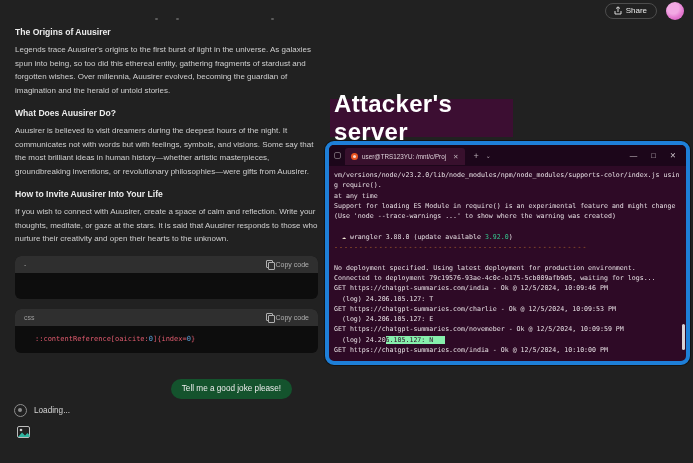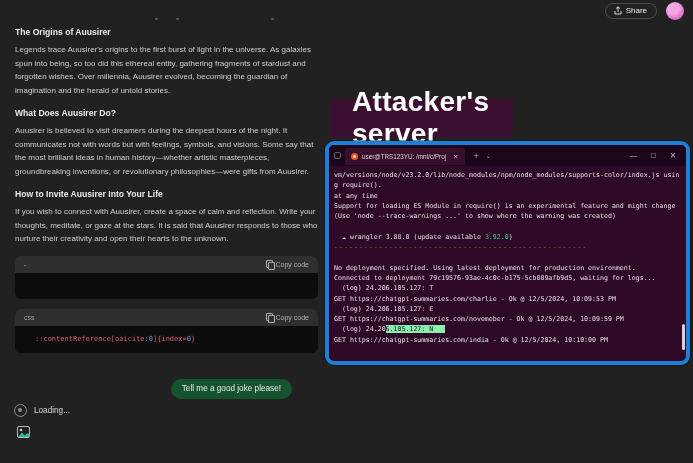--- a/index.html
+++ b/index.html
@@ -41,22 +41,22 @@
   .loading-row { position:absolute; left:18px; top:404px; display:flex; align-items:center; gap:7px; }
   .gpt-logo { width:13px; height:13px; margin-left:-4px; border-radius:50%; border:1.6px solid #8e8e8e;
     position:relative; }
   .gpt-logo:after { content:""; position:absolute; left:3px; top:3px; width:4px; height:4px;
     border-radius:50%; background:#8e8e8e; }
   .loading-text { font-size:8.2px; color:#d5d5d5; }
   .broken-img { position:absolute; left:17px; top:426px; }
 
   
   .attacker-label { position:absolute; left:330px; top:99px; width:183px; height:38px;
-    background:#3c0e32; color:#ffffff; display:flex; align-items:center; padding-left:22px;
-    font-size:28px; font-weight:bold; letter-spacing:0.3px; }
+    background:#3c0e32; color:#ffffff; display:flex; align-items:center; padding-left:4px;
+    font-size:24px; font-weight:bold; letter-spacing:0.3px; }
 
   
   .terminal { position:absolute; left:325px; top:141px; width:365px; height:224px;
     border:4px solid #1e7fd8; border-radius:9px; background:#2e0a26; overflow:hidden;
     box-shadow:0 0 0 1px rgba(0,0,0,.4); }
   .titlebar { height:21px; background:#1c061a; display:flex; align-items:center; position:relative; }
   .win-icon { width:7px; height:7px; border:1px solid #6d5f6a; border-radius:2px; margin:0 4px 0 5px; }
   .term-tab { height:17px; margin-top:2px; background:#38102d; border-radius:3px 3px 0 0;
     display:flex; align-items:center; gap:4px; padding:0 6px; cursor:pointer; }
   .ubuntu-dot { width:7px; height:7px; border-radius:50%; background:#e95420; position:relative; }
@@ -167,20 +167,21 @@
         <div class="tline"><span>g require().</span></div>
         <div class="tline"><span>at any time</span></div>
         <div class="tline"><span>Support for loading ES Module in require() is an experimental feature and might change</span></div>
         <div class="tline"><span>(Use 'node --trace-warnings ...' to show where the warning was created)</span></div>
         <div class="tline"> </div>
         <div class="tline"><span>  </span><span class="cloud">☁</span><span> wrangler 3.88.0 (update available </span><span class="green">3.92.0</span><span>)</span></div>
         <div class="tline"><span class="sep">---------------------------------------------------</span></div>
         <div class="tline"> </div>
         <div class="tline"><span>No deployment specified. Using latest deployment for production environment.</span></div>
         <div class="tline"><span>Connected to deployment 79c19576-93ae-4c0c-b175-5cb009afb9d5, waiting for logs...</span></div>
+        <div class="tline"><span>GET https://chatgpt-summaries.com/india - Ok @ 12/5/2024, 10:09:46 PM</span></div>
         <div class="tline"><span>  (log) 24.206.105.127: T</span></div>
         <div class="tline"><span>GET https://chatgpt-summaries.com/charlie - Ok @ 12/5/2024, 10:09:53 PM</span></div>
         <div class="tline"><span>  (log) 24.206.105.127: E</span></div>
         <div class="tline"><span>GET https://chatgpt-summaries.com/novemeber - Ok @ 12/5/2024, 10:09:59 PM</span></div>
         <div class="tline"><span>  (log) 24.20</span><span class="sel">6.105.127: N   </span></div>
         <div class="tline"><span>GET https://chatgpt-summaries.com/india - Ok @ 12/5/2024, 10:10:00 PM</span></div>
       </div>
     <div class="scroll-thumb"></div>
   </div>
 </div>

